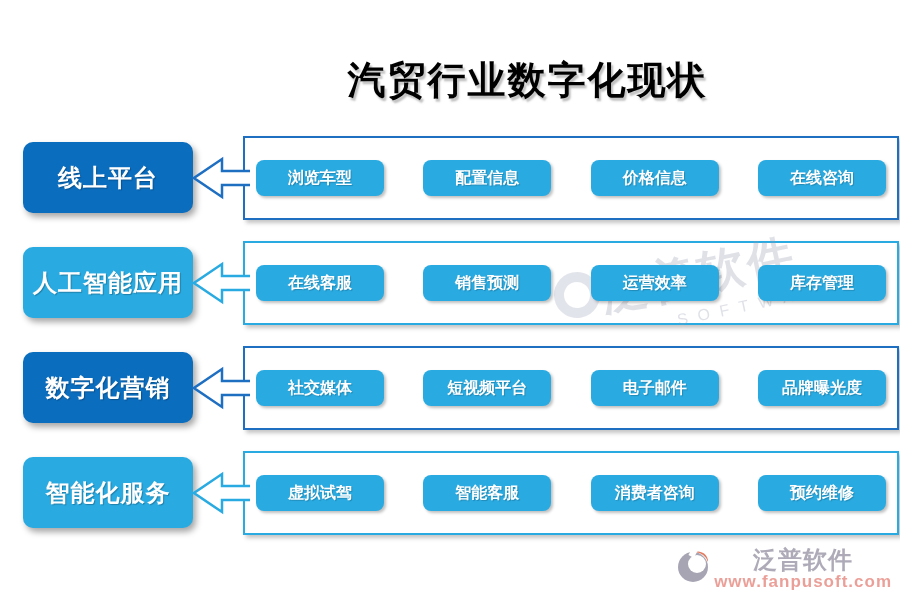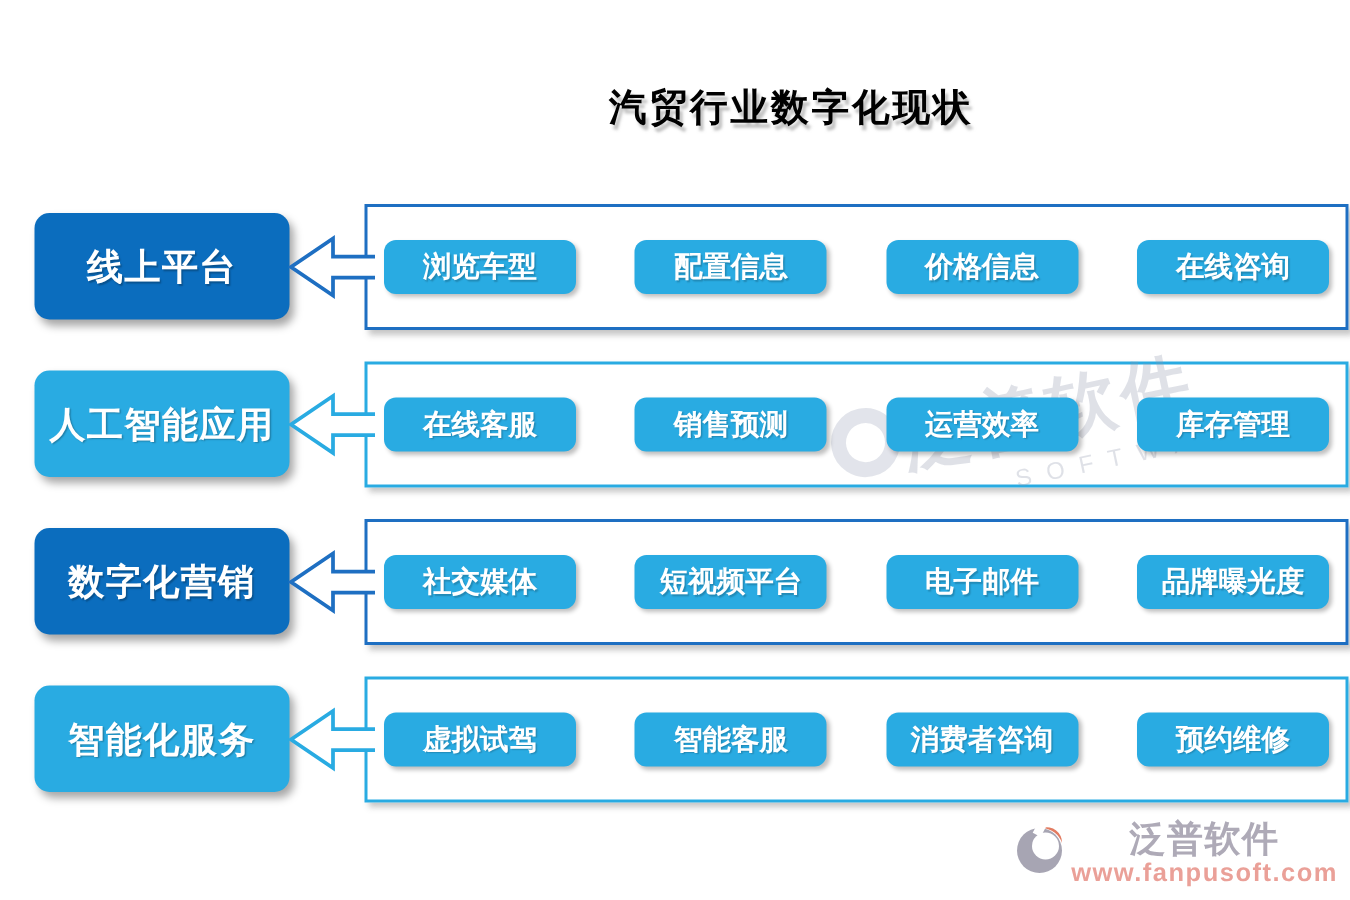--- a/index.html
+++ b/index.html
@@ -5,21 +5,21 @@
   html,body{margin:0;padding:0;}
   body{
     width:900px;height:600px;position:relative;overflow:hidden;
     background:#ffffff;
     font-family:"Liberation Sans","DejaVu Sans",sans-serif;
   }
   .title{
     position:absolute;top:55px;left:0;width:100%;box-sizing:border-box;
     padding-left:155px;text-align:center;
     font-family:"DejaVu Serif","Liberation Serif",serif;
-    font-size:25px;font-weight:bold;color:var(--title-color);
+    font-size:38px;font-weight:bold;color:var(--title-color);
     letter-spacing:2px;
     text-shadow:2px 3px 2px rgba(140,140,140,0.55);
     white-space:nowrap;
   }
   .row{position:absolute;left:0;width:900px;height:84px;}
   .label{
     position:absolute;left:23px;top:6px;width:170px;height:71px;
     border-radius:10px;display:flex;align-items:center;justify-content:center;
     color:#fff;font-weight:bold;font-size:24px;letter-spacing:1px;
     box-shadow:3px 4px 6px rgba(0,0,0,0.35);
@@ -35,21 +35,21 @@
     display:flex;align-items:center;justify-content:space-between;
     padding:0 11px;box-sizing:content-box;
   }
   .row-dark .panel{border-color:var(--dark-border);}
   .row-light .panel{border-color:var(--light-border);}
   .btn{
     position:relative;z-index:4;
     width:128px;height:36px;border-radius:8px;
     background:var(--light-blue);color:#fff;
     display:flex;align-items:center;justify-content:center;
-    font-size:19px;font-weight:bold;white-space:nowrap;
+    font-size:16px;font-weight:bold;white-space:nowrap;
     box-shadow:2px 2px 3px rgba(0,0,0,0.25);
     text-shadow:1px 1px 1px rgba(0,0,0,0.2);
   }
   .arrow{position:absolute;left:192px;top:19px;z-index:6;}
   .arrow path{fill:#ffffff;stroke-width:2.5px;}
   .row-dark .arrow path{stroke:var(--dark-border);}
   .row-light .arrow path{stroke:var(--light-border);}
 
   .watermark{
     position:absolute;left:600px;top:240px;z-index:3;

